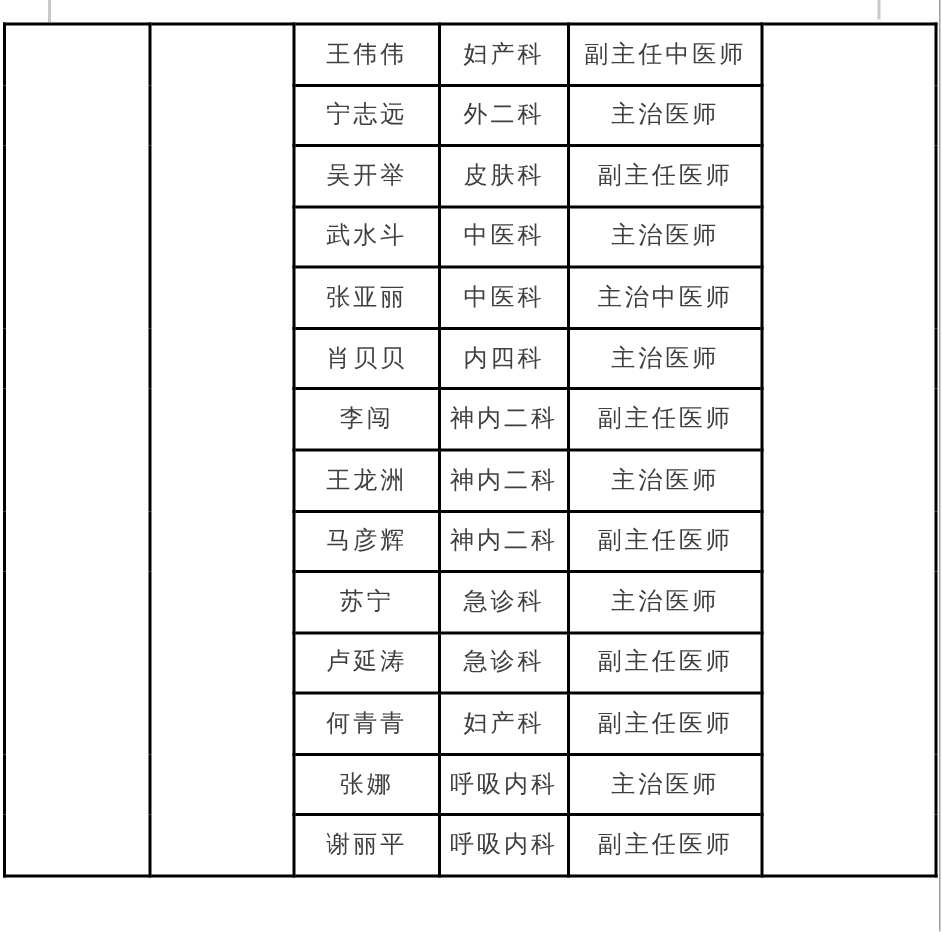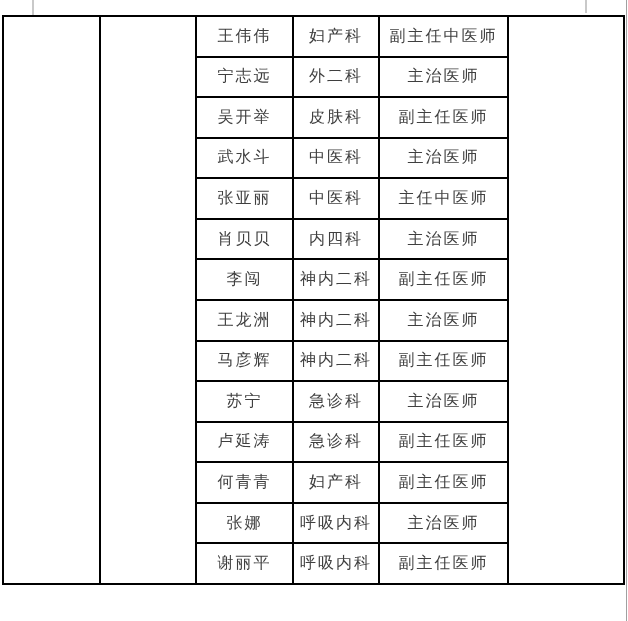--- a/index.html
+++ b/index.html
@@ -99,21 +99,21 @@
           <td>副主任医师</td>
         </tr>
         <tr>
           <td>武水斗</td>
           <td>中医科</td>
           <td>主治医师</td>
         </tr>
         <tr>
           <td>张亚丽</td>
           <td>中医科</td>
-          <td>主任中医师</td>
+          <td>主治中医师</td>
         </tr>
         <tr>
           <td>肖贝贝</td>
           <td>内四科</td>
           <td>主治医师</td>
         </tr>
         <tr>
           <td>李闯</td>
           <td>神内二科</td>
           <td>副主任医师</td>

